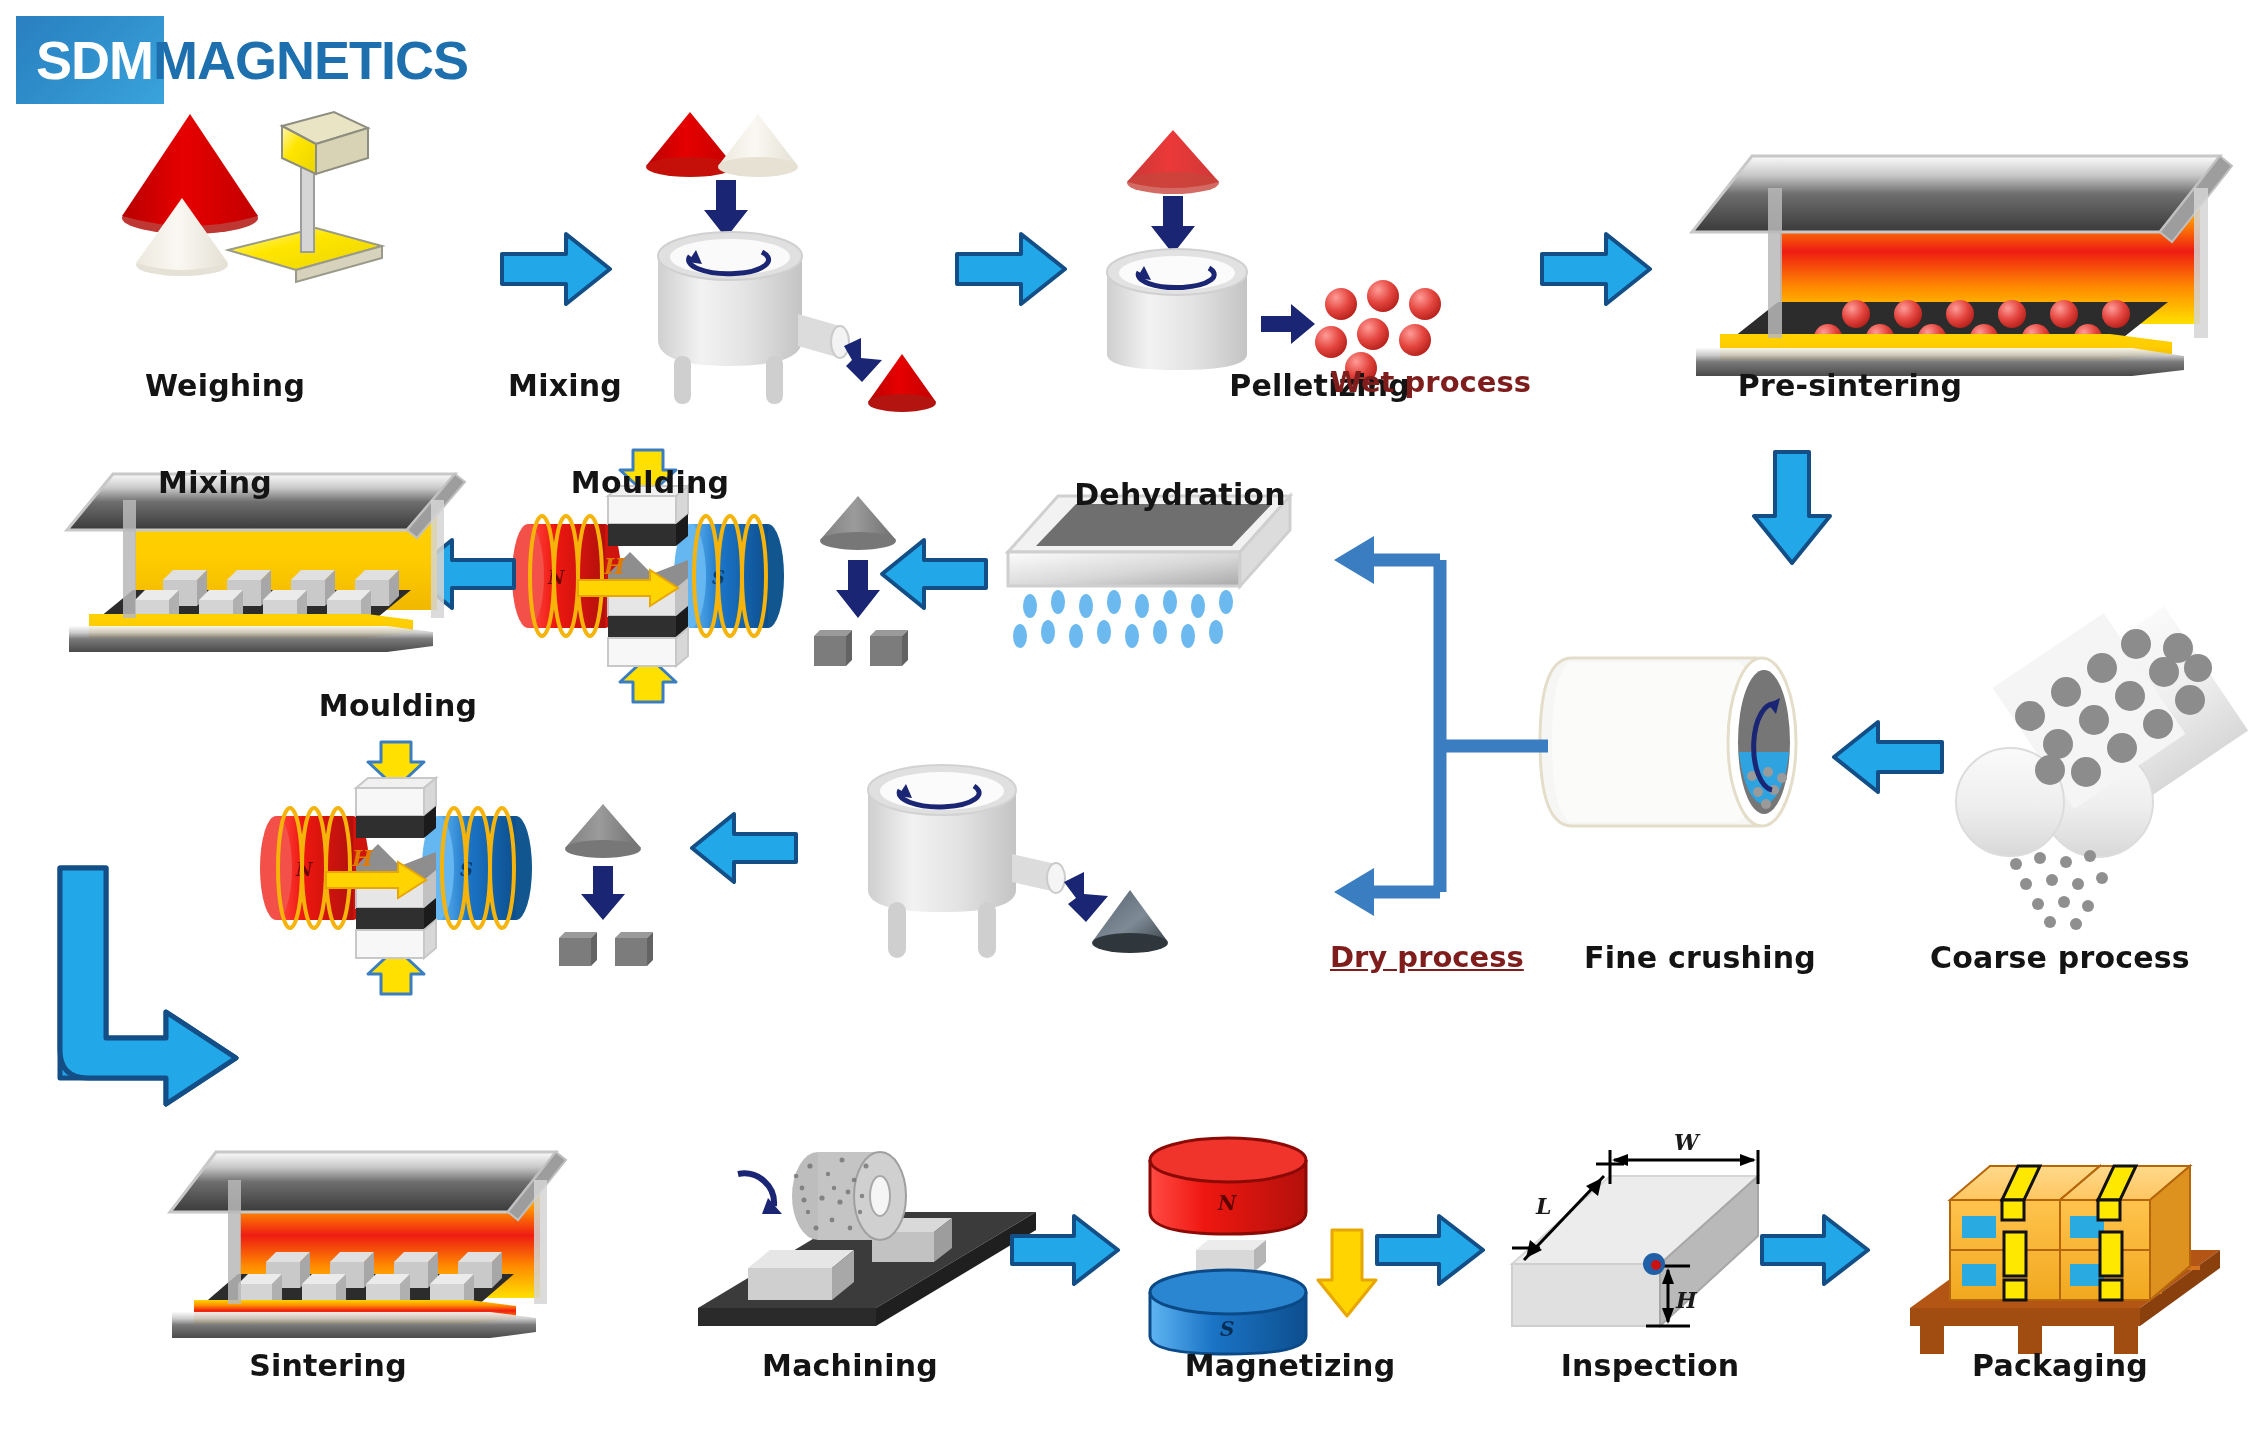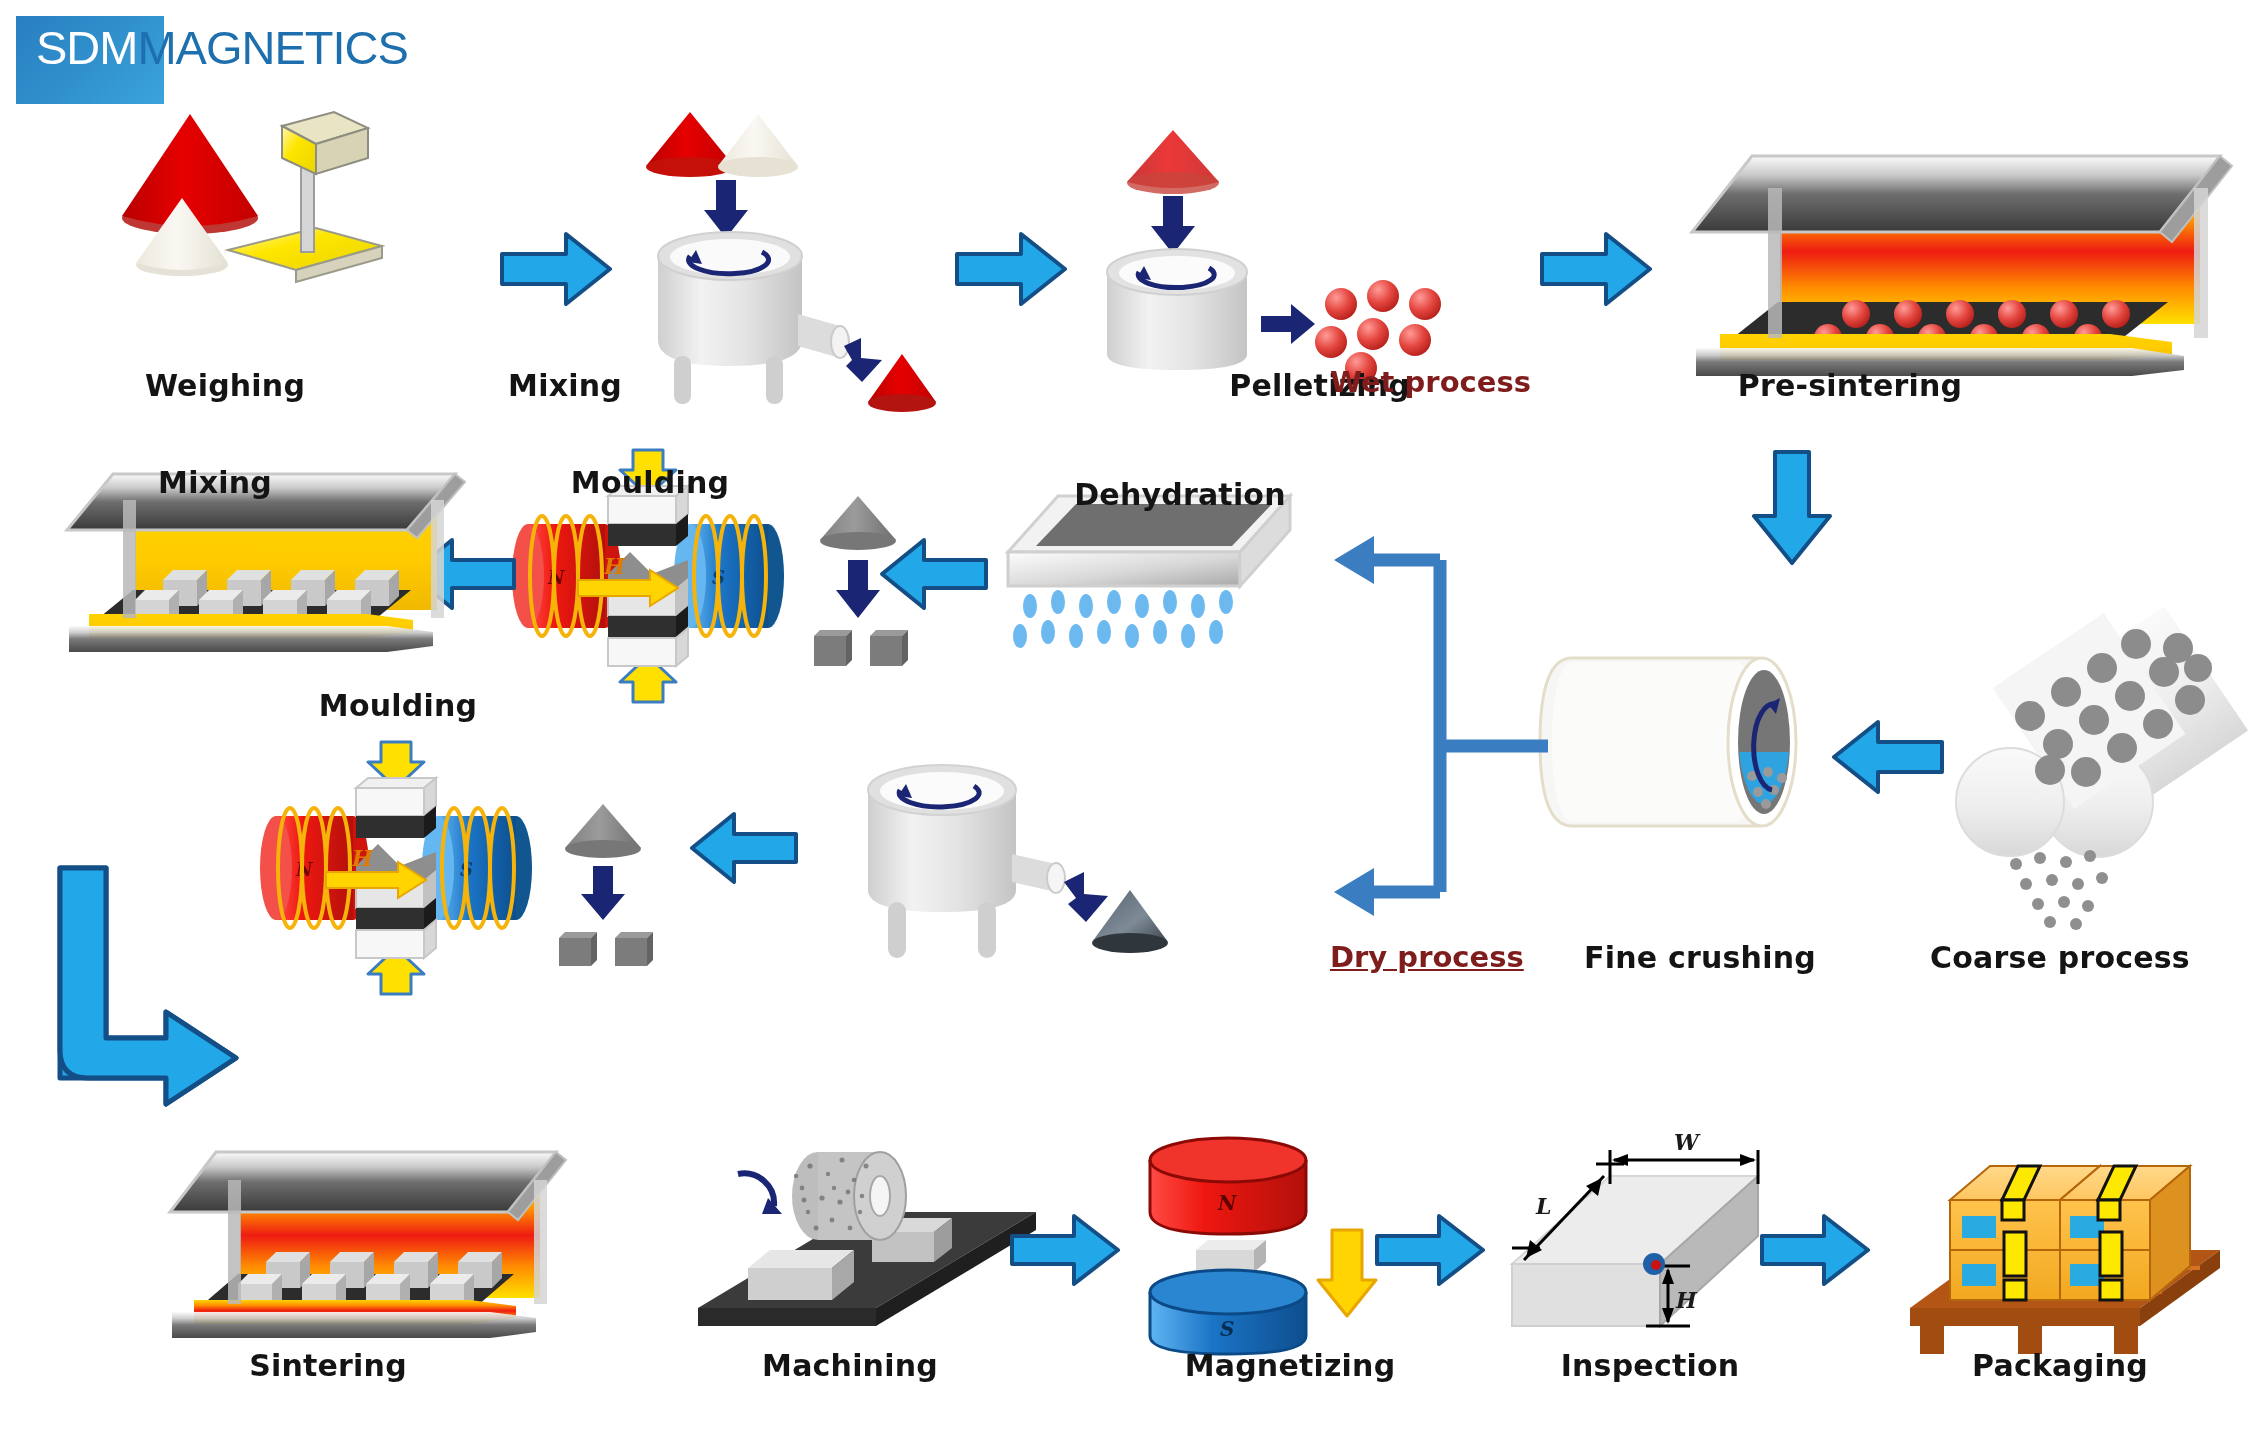--- a/index.html
+++ b/index.html
@@ -10,22 +10,22 @@
     position:relative; overflow:hidden;
   }
   #stage { position:absolute; inset:0; }
 
   
   #logo-block{
     position:absolute; left:16px; top:16px; width:148px; height:88px;
     background:linear-gradient(135deg,#2a7fc0 0%,#2f8ecb 45%,#3aa3dc 100%);
   }
   #logo-text{
-    position:absolute; left:36px; top:24px; white-space:nowrap;
-    font-size:47px; font-weight:normal; letter-spacing:-1px; line-height:1;
+    position:absolute; left:36px; top:33px; white-space:nowrap;
+    font-size:54px; font-weight:bold; letter-spacing:-1px; line-height:1;
   }
   #logo-text .sdm{ color:#ffffff; }
   #logo-text .mag{ color:#1d6fae; }
 
   
   .node{ position:absolute; }
   .caption{
     position:absolute; text-align:center; white-space:nowrap;
     font-family:"DejaVu Sans", sans-serif;
     font-size:30px; font-weight:bold; color:#141414;

